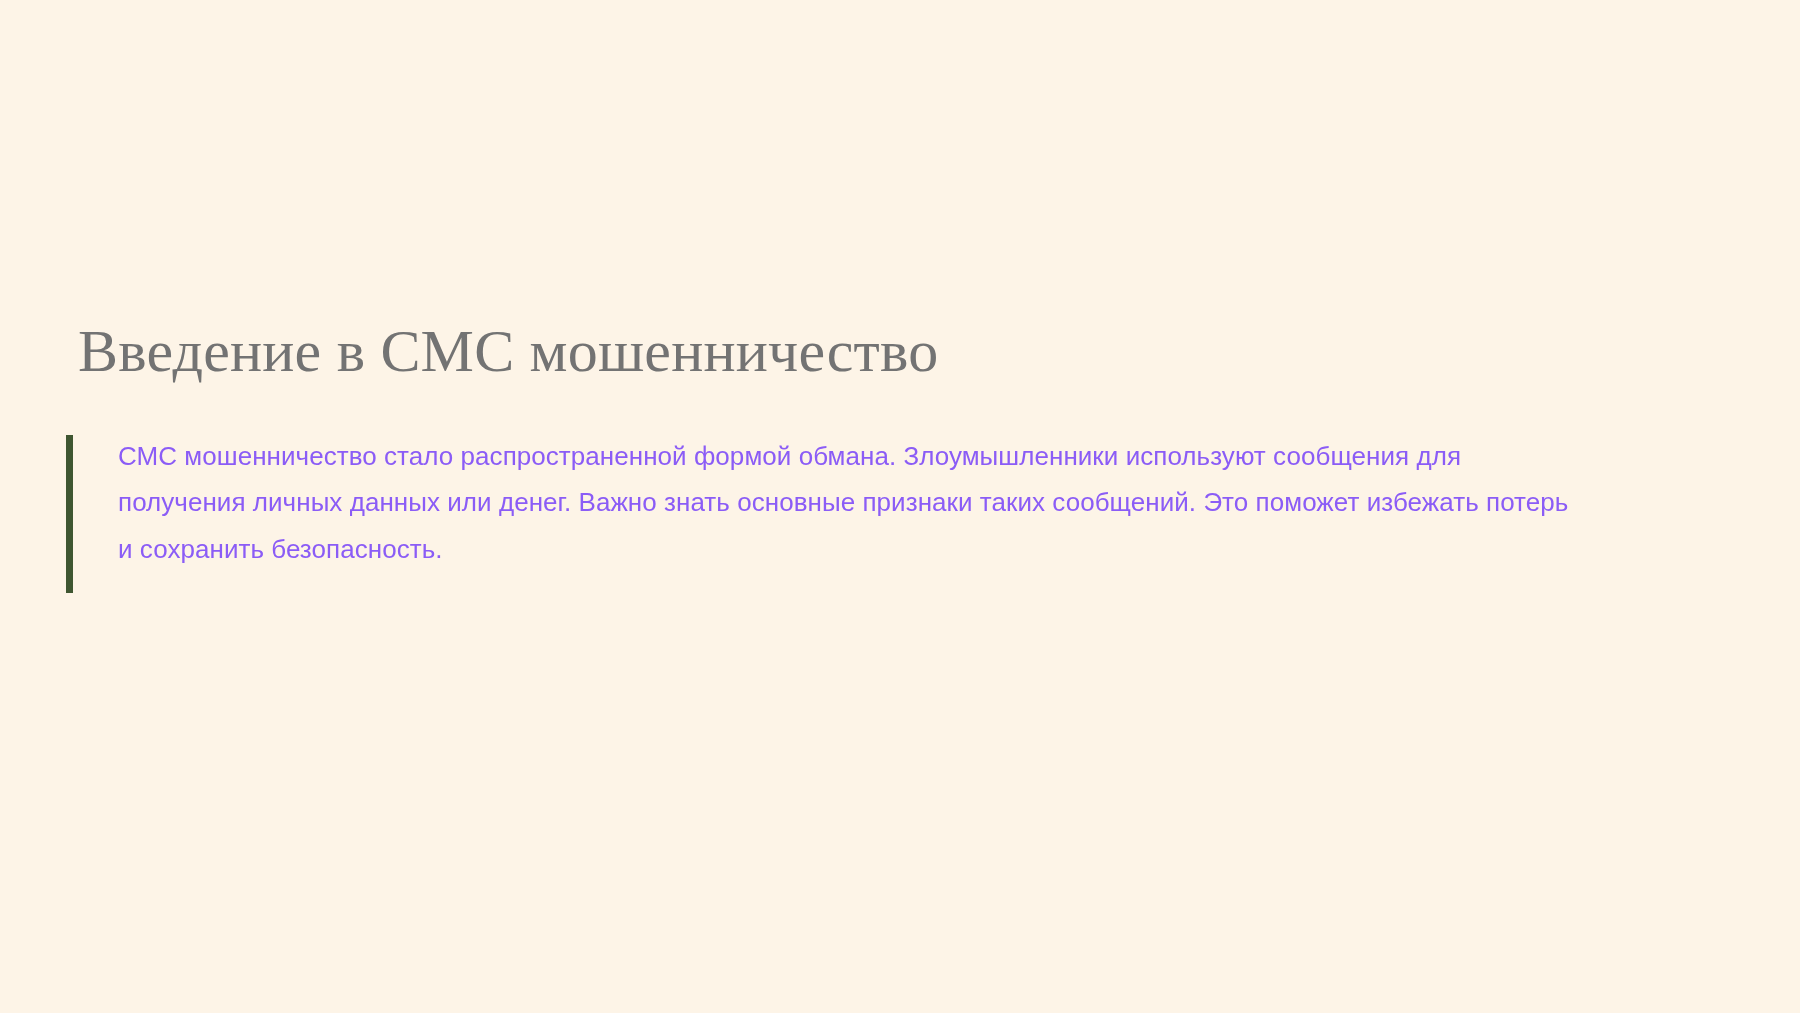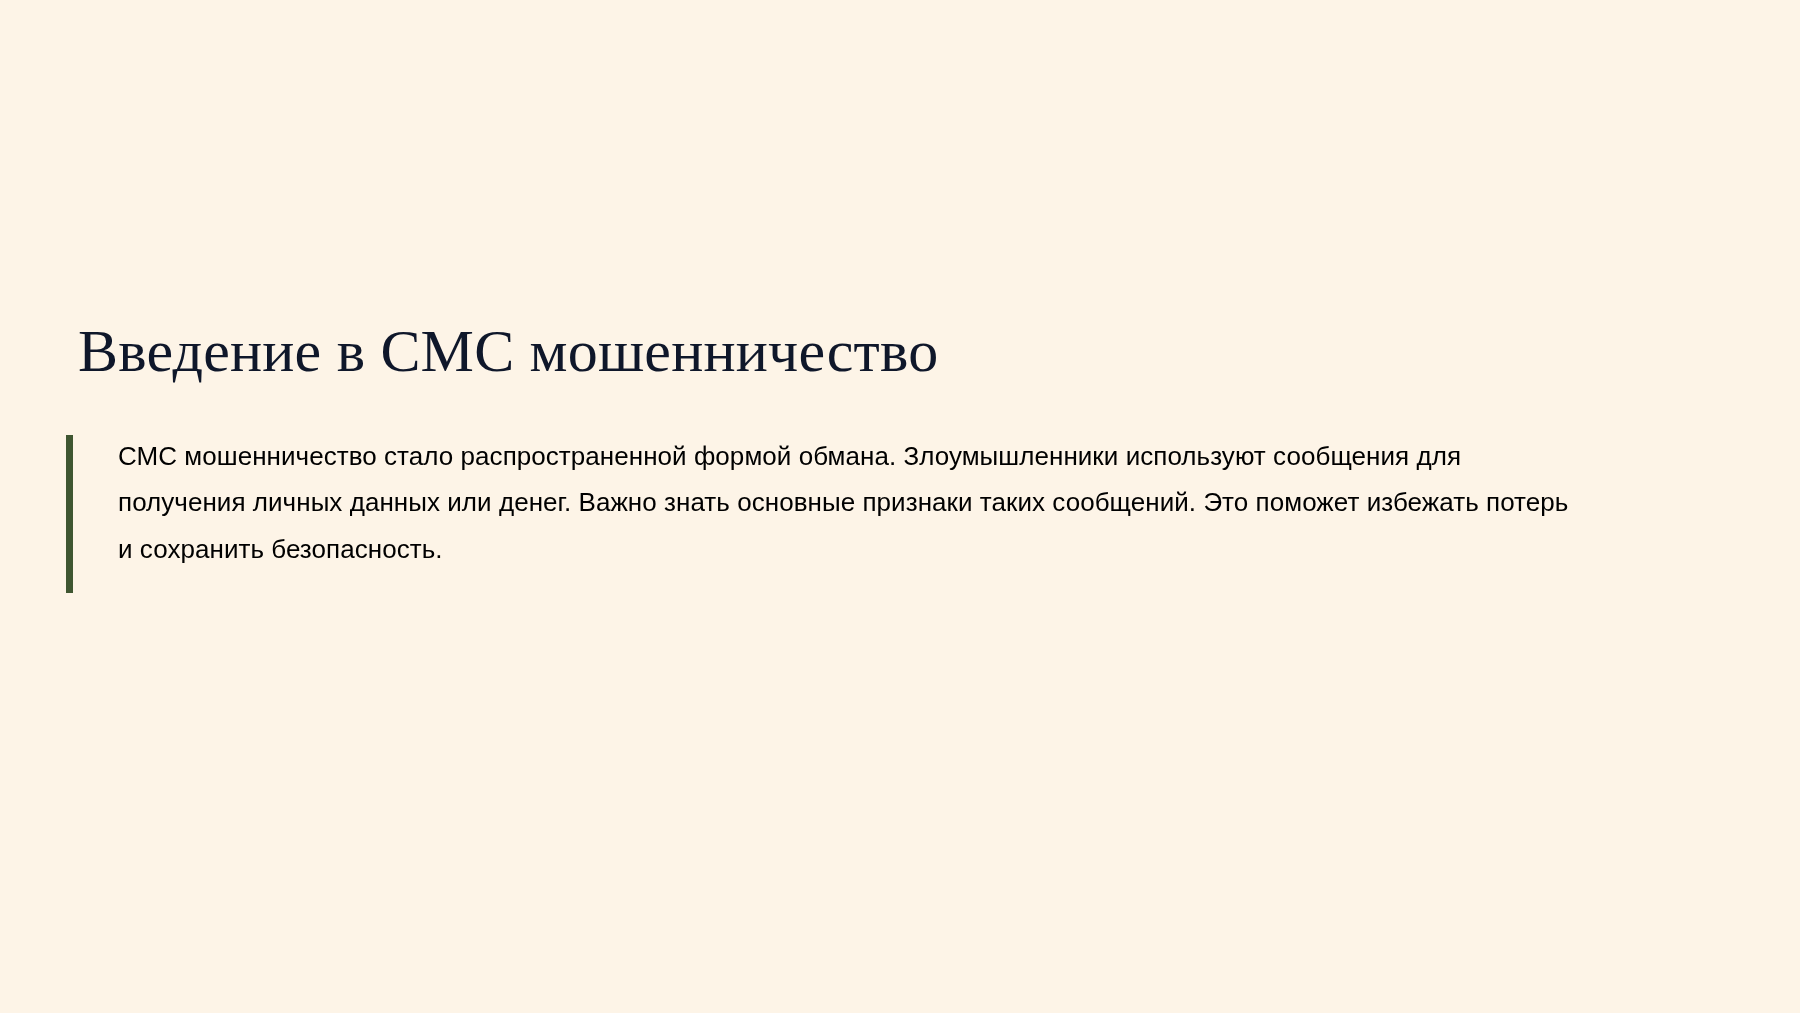--- a/index.html
+++ b/index.html
@@ -31,21 +31,21 @@
     width: 1690px;
   }
 
   .slide-title {
     margin: 0;
     font-family: "Liberation Serif", "DejaVu Serif", serif;
     font-size: 60px;
     font-weight: 400;
     line-height: 1.12;
     letter-spacing: 0.2px;
-    color: #0f172a;
+    color: #737373;
     padding-left: 12px;
     white-space: nowrap;
   }
 
   .body-wrap {
     position: relative;
     margin-top: 48px;
     padding-left: 52px;
   }
 
@@ -57,21 +57,21 @@
     height: 158px;
     background: #3f5631;
   }
 
   .body-text {
     margin: 0;
     font-family: "Liberation Sans", "DejaVu Sans", sans-serif;
     font-size: 26px;
     font-weight: 400;
     line-height: 1.78;
-    color: #000000;
+    color: #8b5cf6;
     letter-spacing: 0.05px;
     max-width: 1460px;
   }
 </style>
 </head>
 <body>
 
 <div class="slide">
 
   <div class="content-block">

